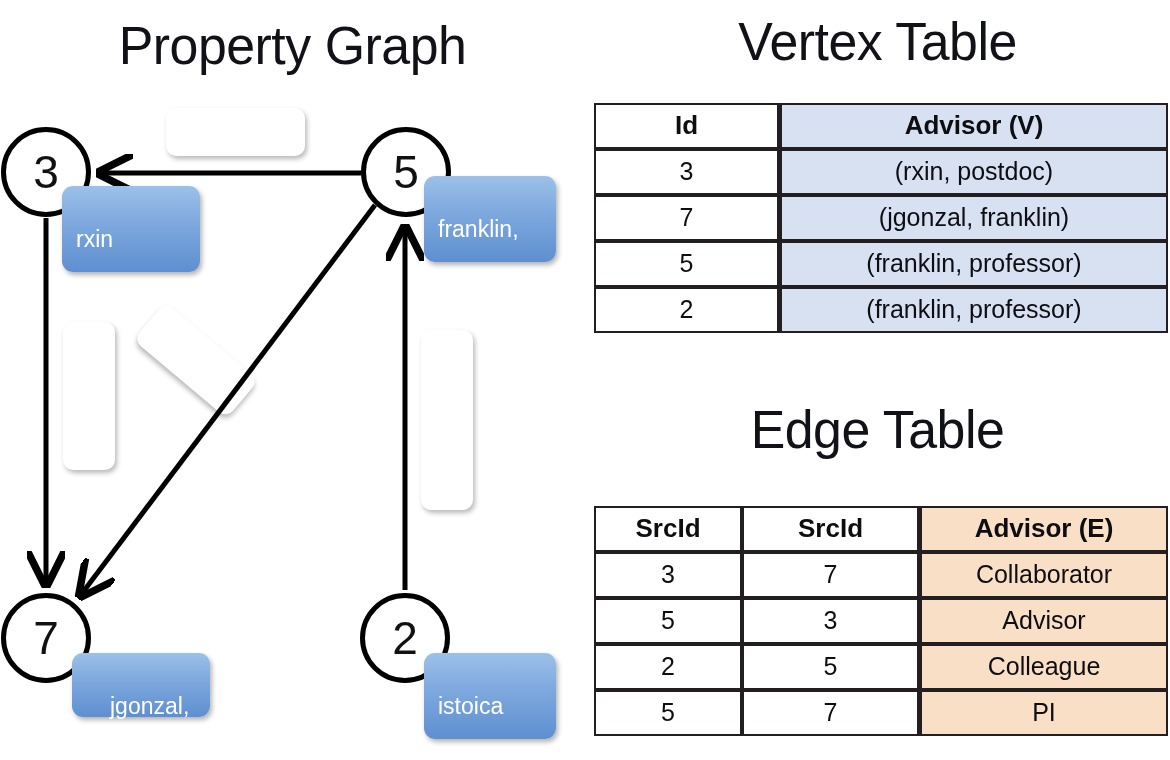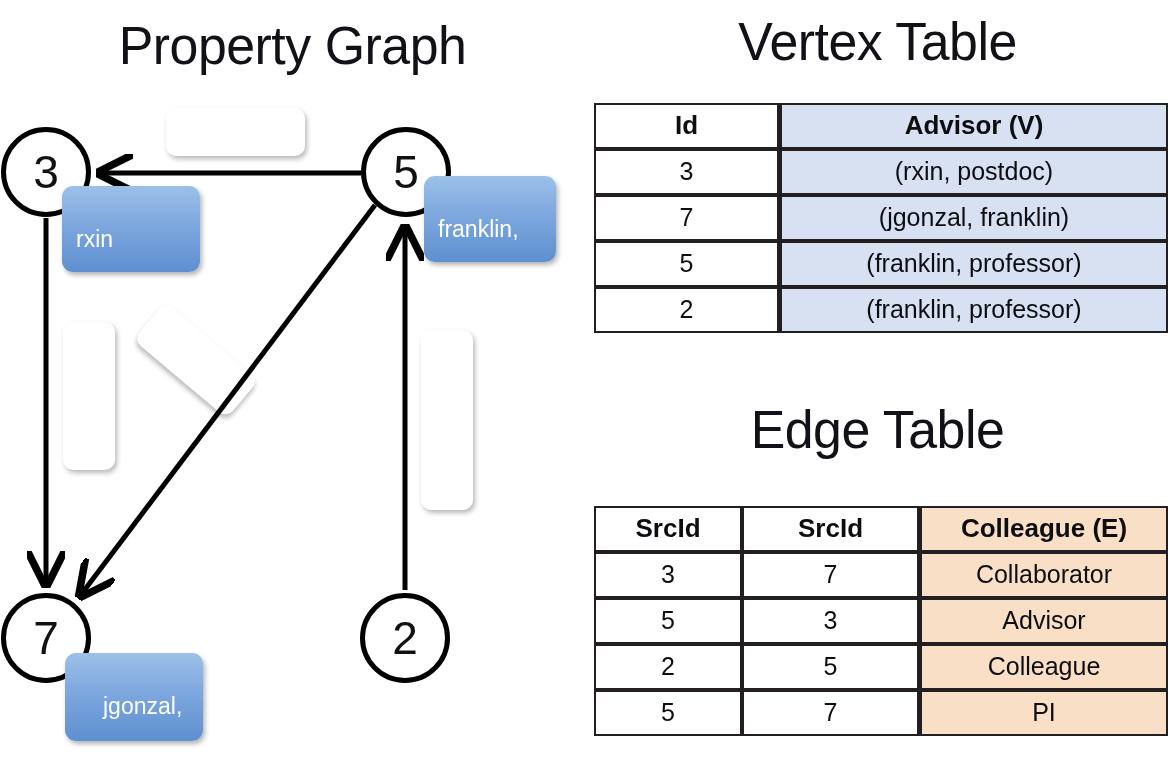--- a/index.html
+++ b/index.html
@@ -65,21 +65,21 @@
     font-family: "Liberation Sans", sans-serif;
     font-weight: 400;
     font-size: 23px;
     line-height: 1.27;
     padding: 10px 12px 8px 14px;
     z-index: 4;
     white-space: pre-line;
   }
   #prop-3 { left: 62px;  top: 186px; width: 138px; height: 86px; }
   #prop-5 { left: 424px; top: 176px; width: 132px; height: 86px; }
-  #prop-7 { left: 65px;  top: 653px; width: 138px; height: 88px; padding-left: 38px; }
+  #prop-7 { left: 72px;  top: 653px; width: 138px; height: 64px; padding-left: 38px; }
   #prop-2 { left: 424px; top: 653px; width: 132px; height: 86px; }
 
   .edge-label {
     position: absolute;
     border-radius: 10px;
     background: linear-gradient(to bottom, #f2bd78 0%, #eda busy 0%, #eeab58 45%, #e2994a 100%);
     box-shadow: 2px 3px 5px rgba(0,0,0,0.28);
     color: #ffffff;
     font-family: "Liberation Sans", sans-serif;
     font-weight: 400;
@@ -196,20 +196,24 @@
     <div>stu.</div>
   </div>
   <div class="prop-box" id="prop-5">
     <div>franklin,</div>
     <div>prof.</div>
   </div>
   <div class="prop-box" id="prop-7">
     <div>jgonzal,</div>
     <div>pst.doc.</div>
   </div>
+  <div class="prop-box" id="prop-2">
+    <div>istoica</div>
+    <div>prof.</div>
+  </div>
 
   <div class="edge-label" id="label-advisor">
     <span class="vtext">Advisor</span>
   </div>
   <div class="edge-label" id="label-collab">
     <span class="vtext">Collab.</span>
   </div>
   <div class="edge-label" id="label-pi">
     <span class="vtext">PI</span>
   </div>
@@ -252,21 +256,21 @@
 <table class="data-table" id="edge-table">
   <colgroup>
     <col class="c-src">
       <col class="c-dst">
       <col class="c-prop">
   </colgroup>
   <thead>
     <tr>
       <th>SrcId</th>
       <th class="tight">SrcId</th>
-      <th class="prop-col-e sep-gap">Colleague (E)</th>
+      <th class="prop-col-e sep-gap">Advisor (E)</th>
     </tr>
   </thead>
   <tbody>
     <tr>
       <td>3</td>
       <td class="tight">7</td>
       <td class="prop-col-e sep-gap">Collaborator</td>
     </tr>
     <tr>
       <td>5</td>

